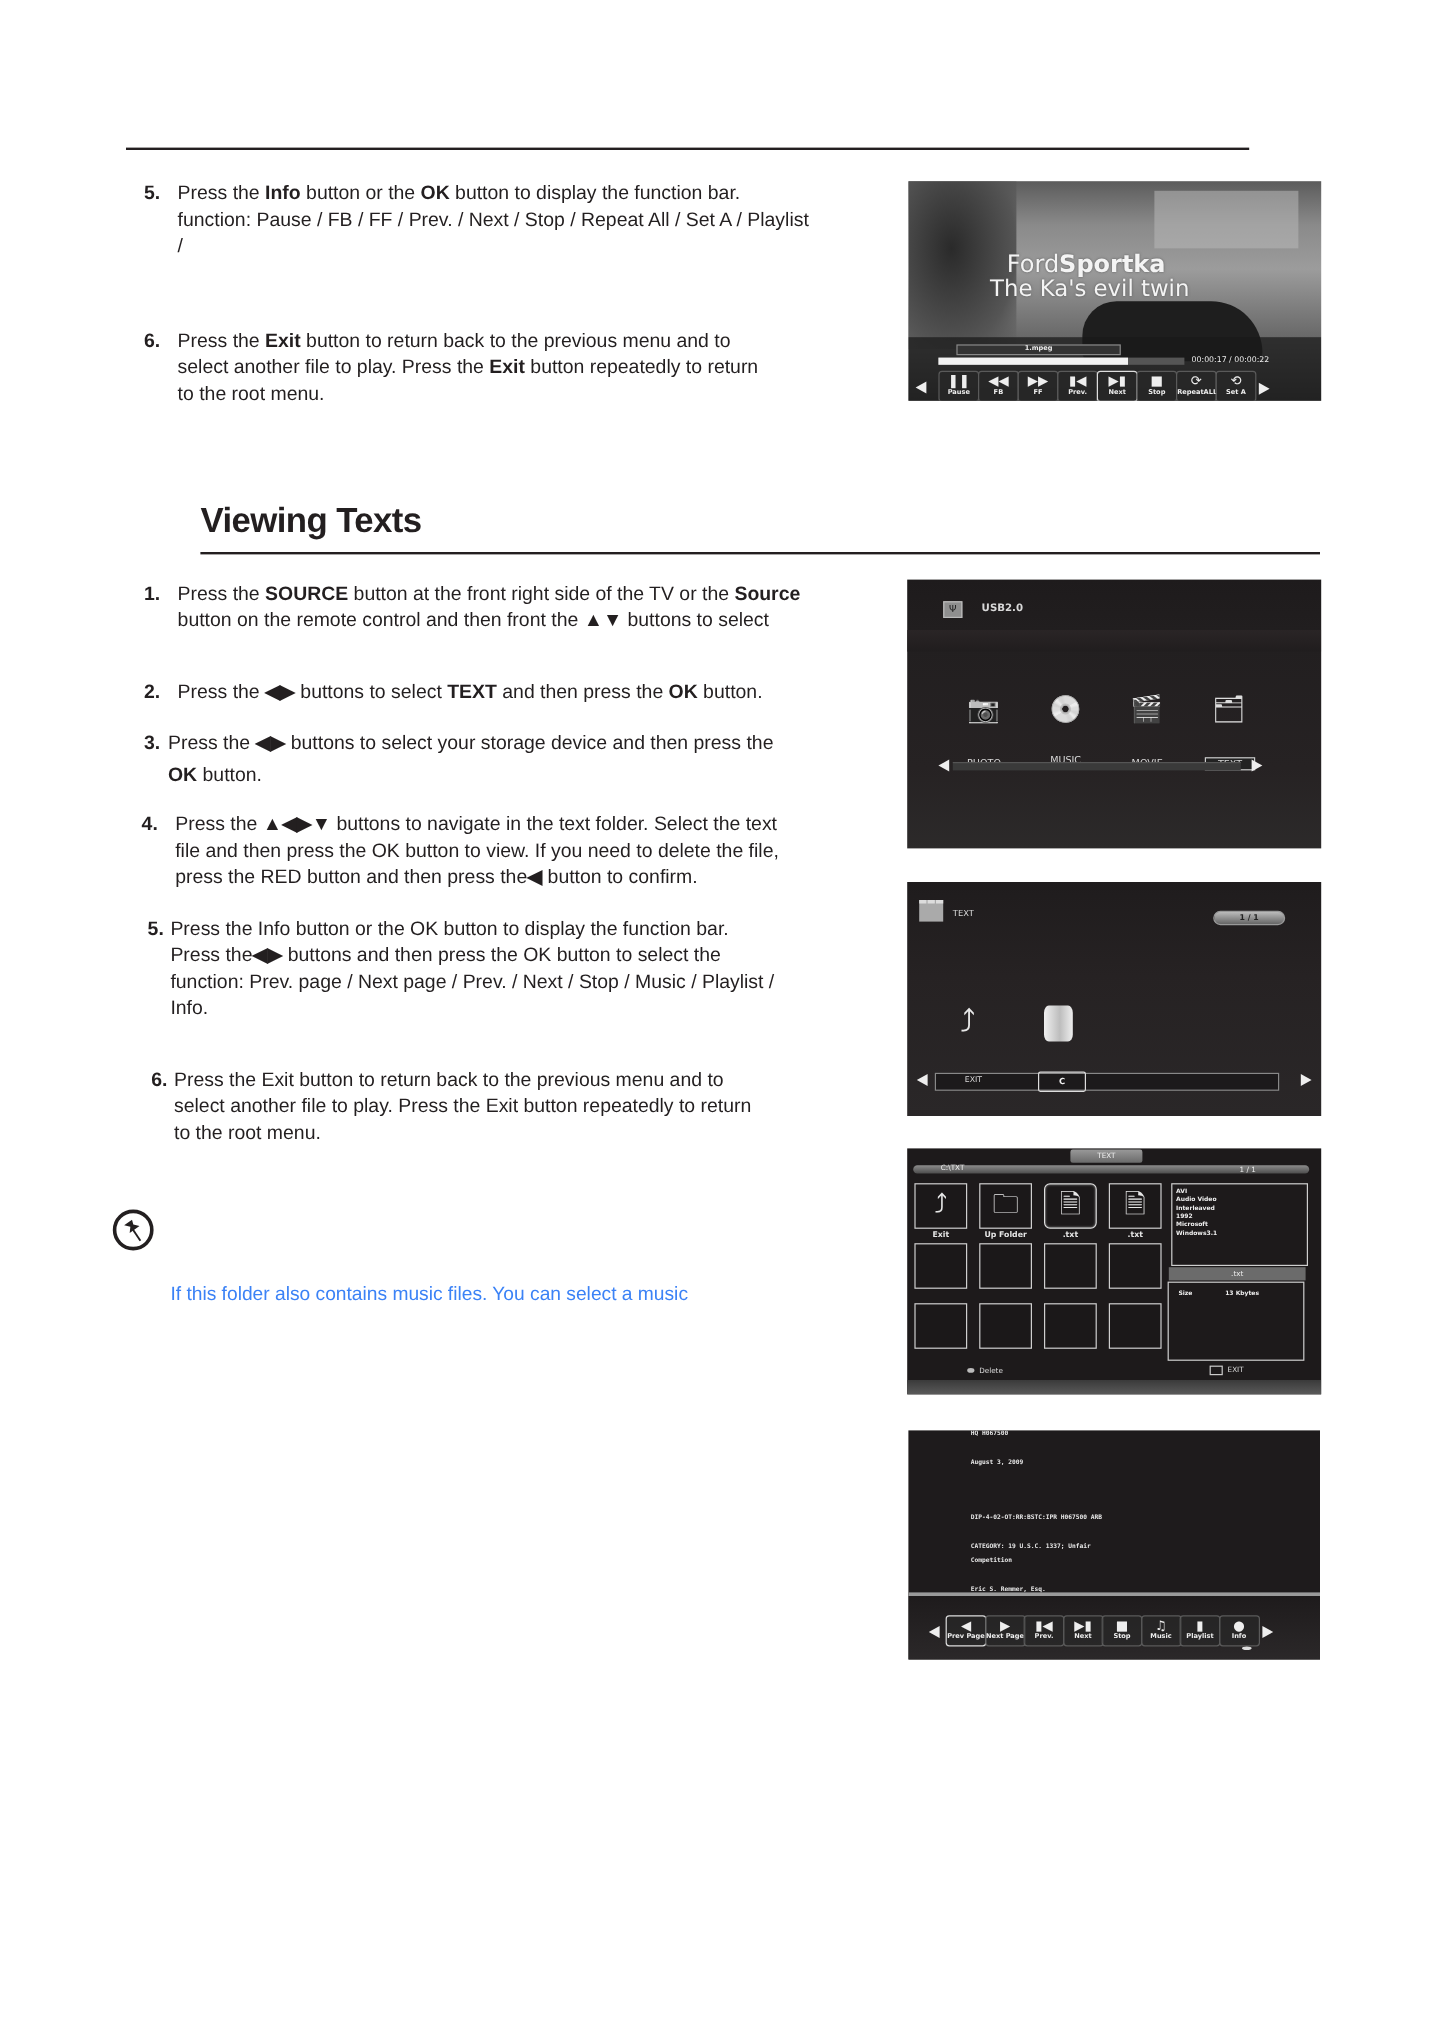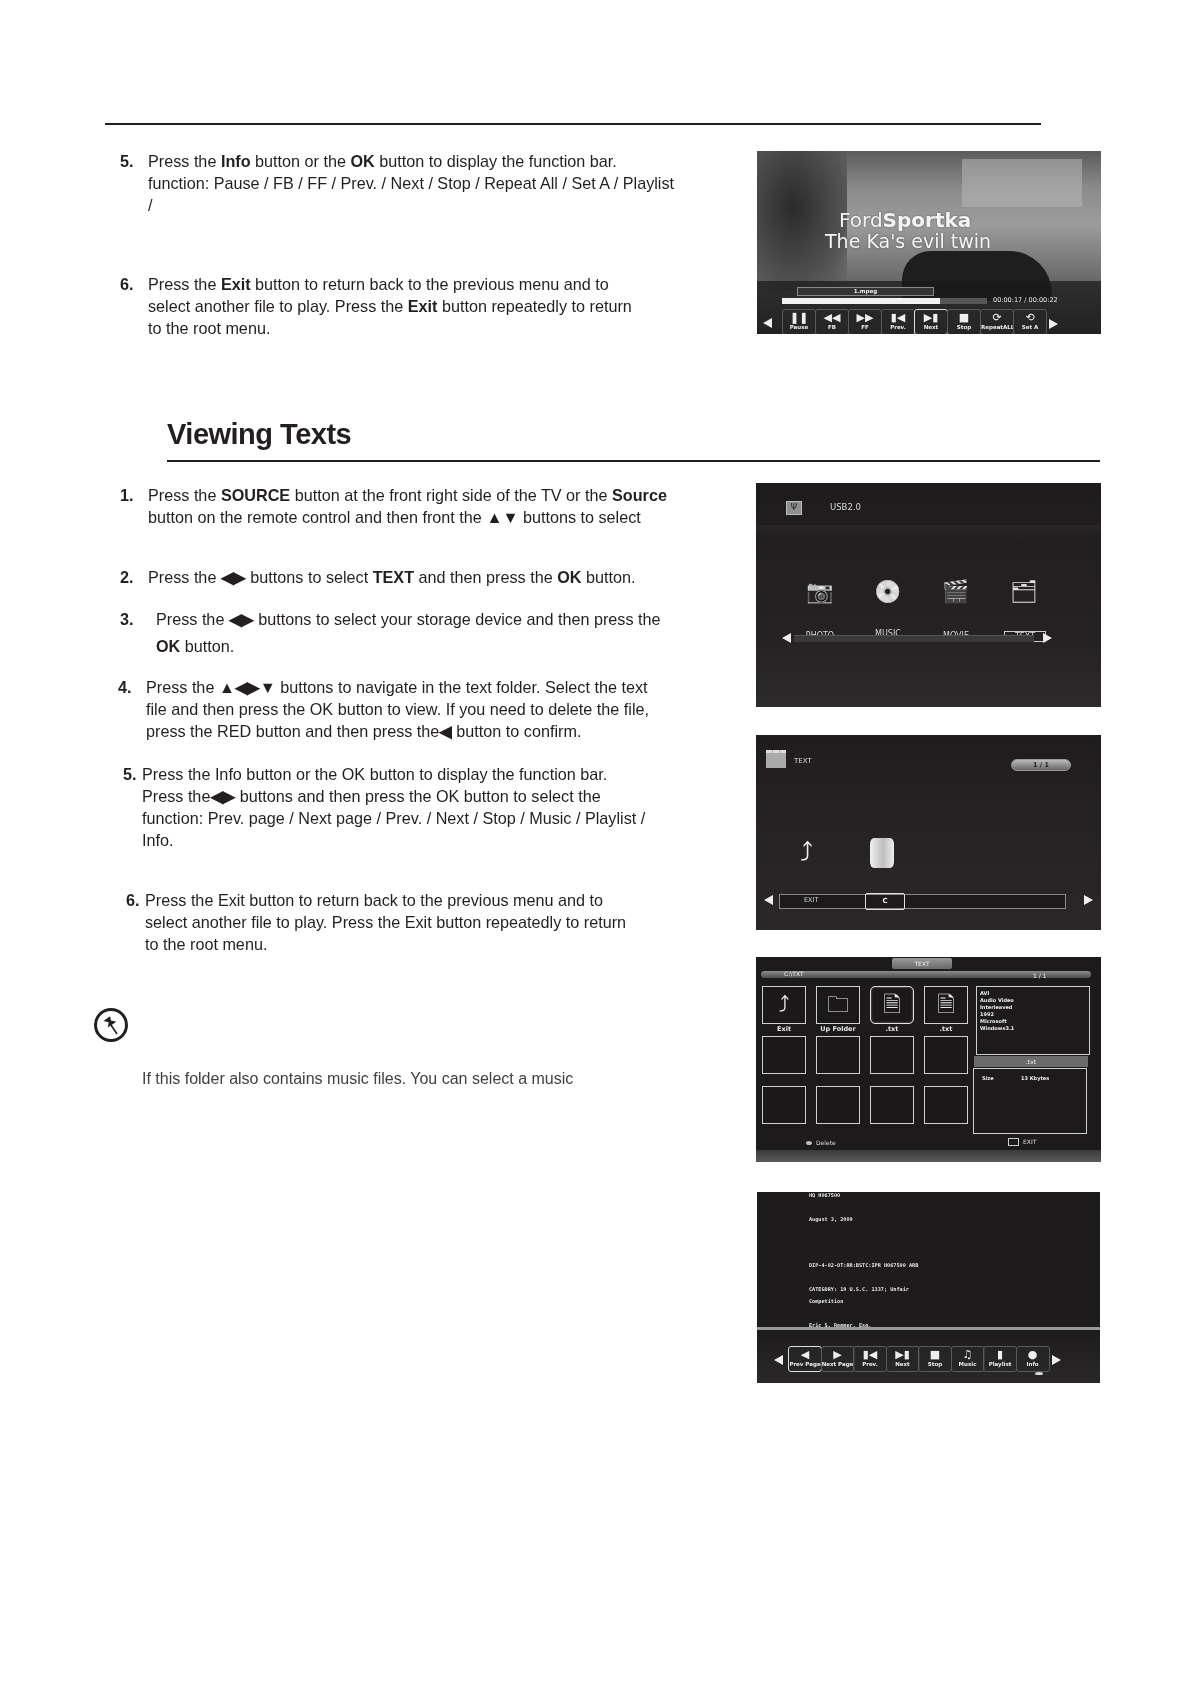--- a/index.html
+++ b/index.html
@@ -113,21 +113,21 @@
     </div>
 </div>
 <div class="step" style="left:120px;top:566px;width:610px;">
   <span class="num">2.</span>
   <div style="margin-left:28px;">
       <span class="txt"><span>Press the </span><b>◀▶</b><span> buttons to select </span><b>TEXT</b><span> and then press the </span><b>OK</b><span> button.</span></span>
     </div>
 </div>
 <div class="step" style="left:120px;top:606px;width:610px;line-height:27px;">
   <span class="num">3.</span>
-  <div style="margin-left:36px;">
+  <div style="margin-left:20px;">
       <span class="txt"><span>Press the </span><b>◀▶</b><span> buttons to select your storage device and then press the</span></span>
       <span class="txt"><b>OK</b><span> button.</span></span>
     </div>
 </div>
 <div class="step" style="left:118px;top:676px;width:610px;">
   <span class="num">4.</span>
   <div style="margin-left:28px;">
       <span class="txt"><span>Press the </span><b>▲◀▶▼</b><span> buttons to navigate in the text folder. Select the text</span></span>
       <span class="txt"><span>file and then press the OK button to view. If you need to delete the file,</span></span>
       <span class="txt"><span>press the RED button and then press the</span><b>◀</b><span>  button to confirm.</span></span>
@@ -150,27 +150,27 @@
       <span class="txt"><span>to the root menu.</span></span>
     </div>
 </div>
 
 <div class="abs" style="left:94px;top:1008px;width:34px;height:34px;border:3px solid #231f20;border-radius:50%;box-sizing:border-box;">
   <svg width="28" height="28" viewBox="0 0 28 28" style="position:absolute;left:0;top:0;">
     <path d="M9 6 L17 6 L15.5 10 L19 14 L9 14 L12.5 10 Z" fill="#231f20" transform="rotate(-35 14 12)"></path>
     <line x1="14" y1="14" x2="20" y2="23" stroke="#231f20" stroke-width="1.6"></line>
   </svg>
 </div>
-<div class="abs" style="left:142px;top:1068px;font-size:16px;line-height:22px;color:#404040;">
+<div class="abs" style="left:142px;top:1068px;font-size:16px;line-height:22px;color:#3b82f6;">
   <div>If this folder also contains music files. You can select a music</div>
 </div>
 
 <div class="screen" style="left:756px;top:483px;width:345px;height:224px;background:linear-gradient(180deg,#1e1b1c 0%,#221f20 25%,#262223 70%,#2c2a2a 100%);">
   <div class="abs" style="left:30px;top:18px;width:14px;height:12px;background:#8f8f8f;border:1px solid #bbb;font-size:8px;line-height:12px;text-align:center;color:#222;">Ψ</div>
-  <div class="abs s-label" style="left:74px;top:19px;">USB2.0</div>
+  <div class="abs s-label" style="left:62px;top:19px;font-weight:bold;">USB2.0</div>
   <div class="abs" style="left:0;top:42px;width:345px;height:18px;background:linear-gradient(180deg,#2a2526,#201d1e);"></div>
   <div id="root-items">
       <div class="abs" style="left: 50px; top: 95px; width: 28px; height: 28px; font-size: 22px; line-height: 28px; text-align: center; filter: grayscale(1);">📷</div>
       <div class="abs s-label" style="left: 44px; top: 148px; width: 40px; text-align: center; font-size: 8px;">PHOTO</div>
       <div class="abs" style="left: 118px; top: 95px; width: 28px; height: 28px; font-size: 22px; line-height: 28px; text-align: center; filter: grayscale(1);">💿</div>
       <div class="abs s-label" style="left: 112px; top: 146px; width: 40px; text-align: center; font-size: 8px;">MUSIC</div>
       <div class="abs" style="left: 186px; top: 95px; width: 28px; height: 28px; font-size: 22px; line-height: 28px; text-align: center; filter: grayscale(1);">🎬</div>
       <div class="abs s-label" style="left: 180px; top: 148px; width: 40px; text-align: center; font-size: 8px;">MOVIE</div>
       <div class="abs" style="left: 254px; top: 95px; width: 28px; height: 28px; font-size: 22px; line-height: 28px; text-align: center; filter: grayscale(1);">🗂</div>
       <div class="abs s-label" style="left: 248px; top: 148px; width: 40px; text-align: center; font-size: 8px; border: 1px solid rgb(204, 204, 204); background: rgb(34, 34, 34);">TEXT</div>

